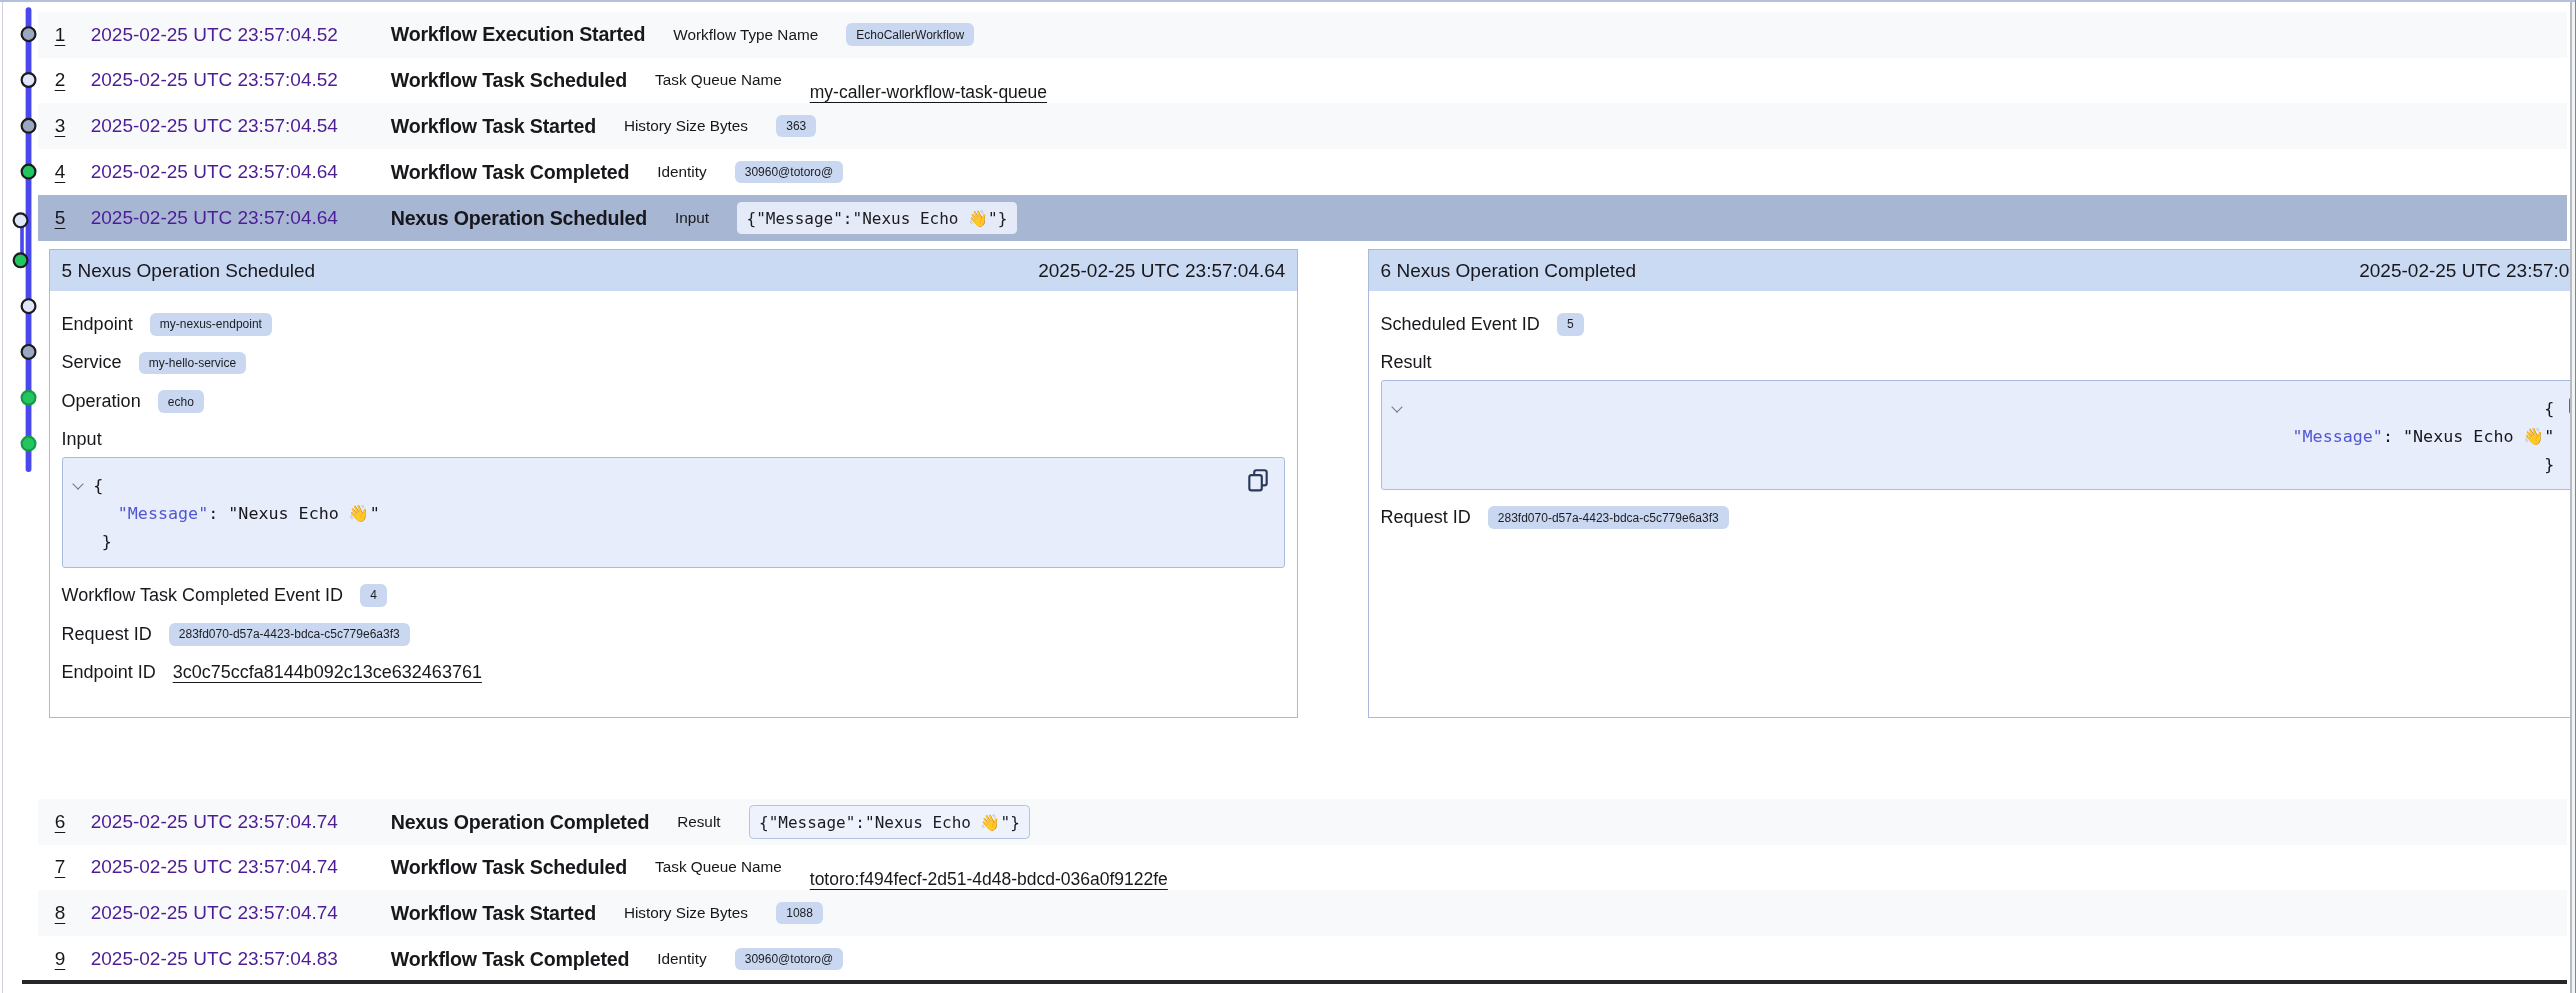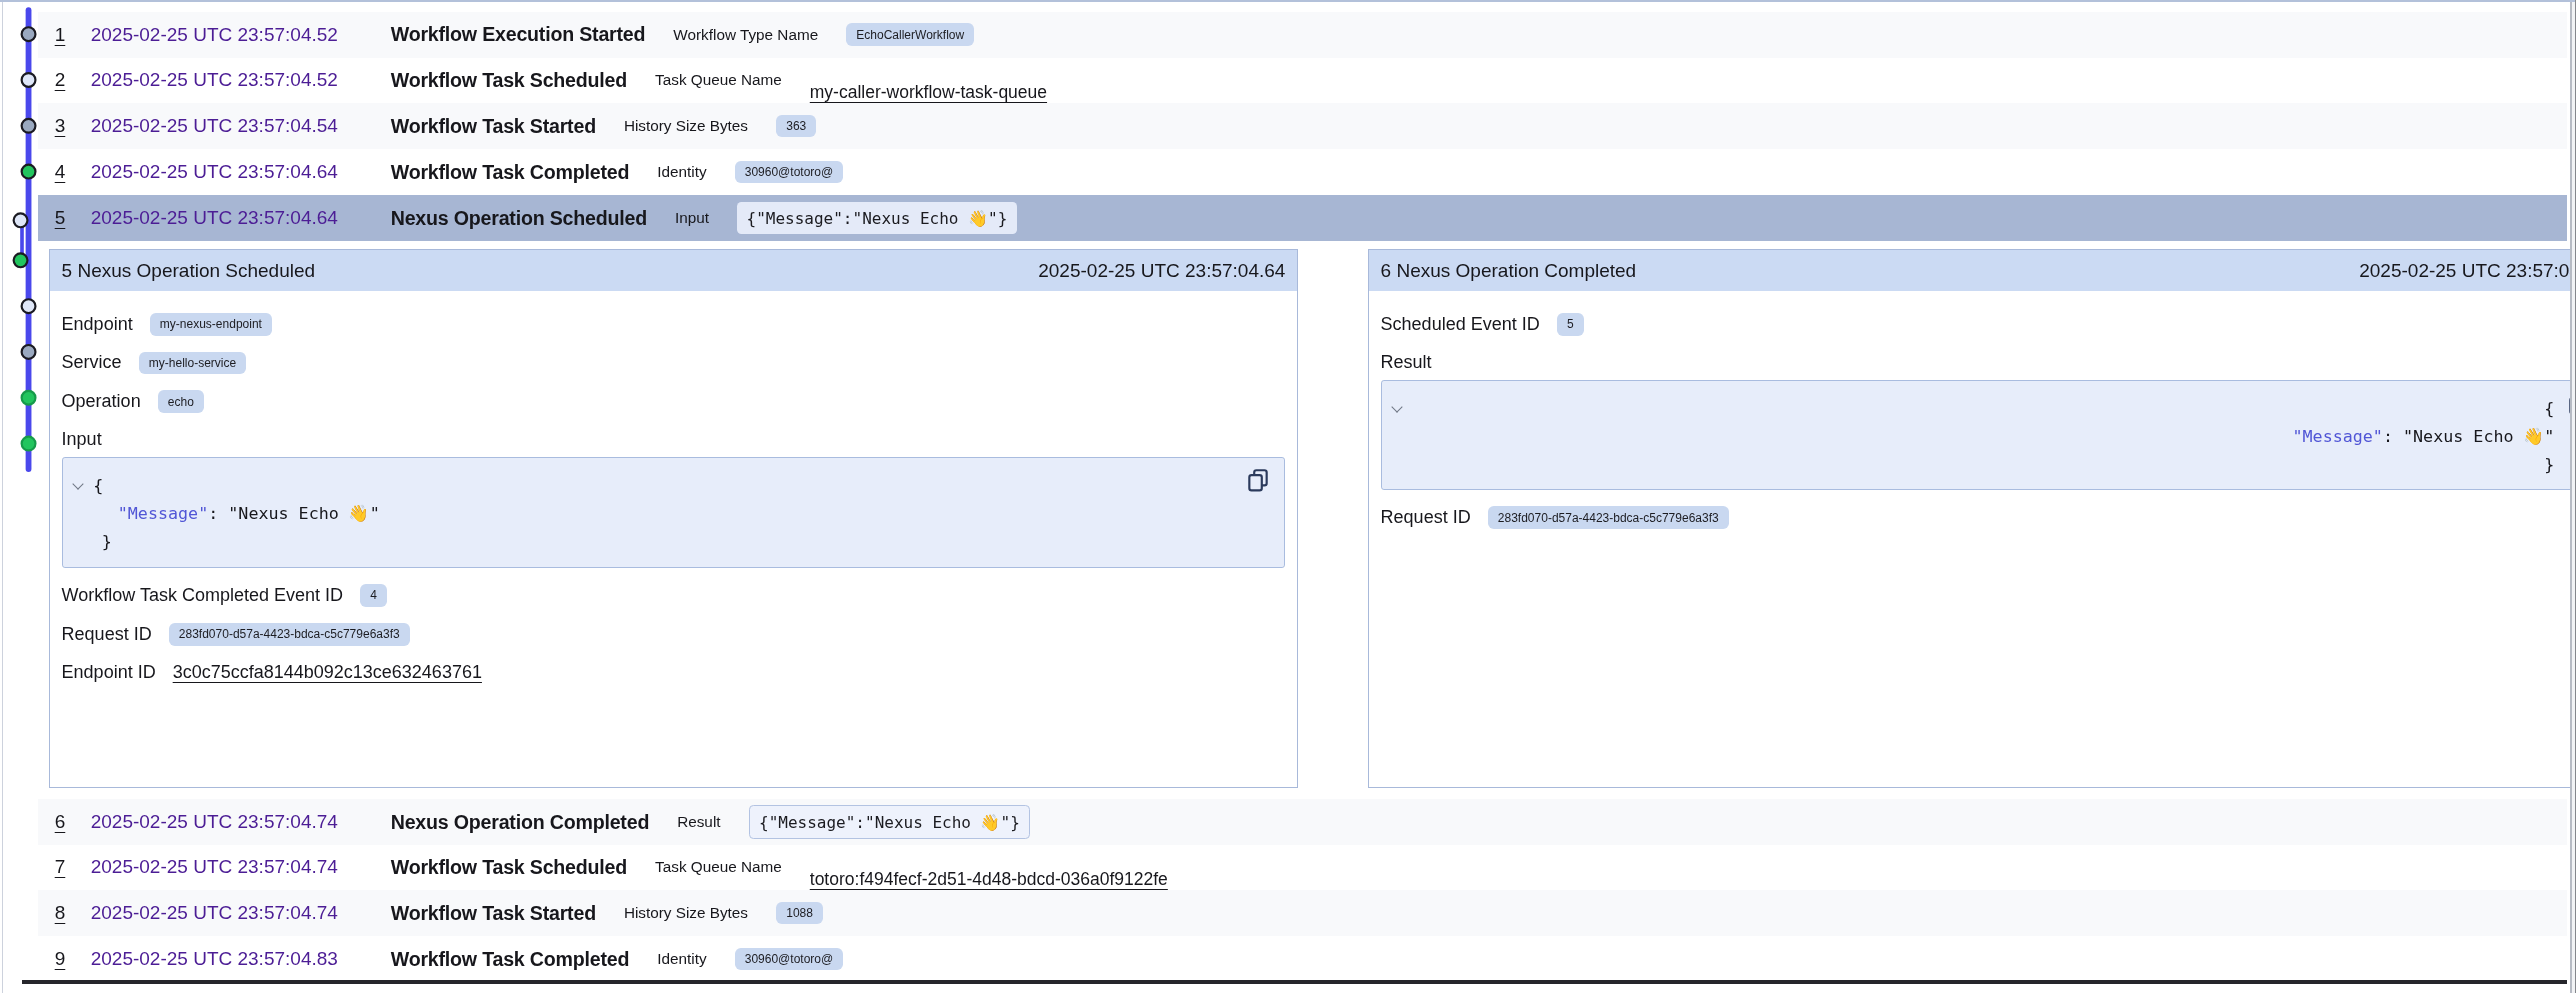--- a/index.html
+++ b/index.html
@@ -29,21 +29,21 @@
   .row .name { font-size:19.6px; font-weight:700; letter-spacing:-0.2px; margin-right:28px; white-space:nowrap; }
   .row .alabel { font-size:15.3px; margin-right:28px; white-space:nowrap; }
   .chip { display:inline-flex; align-items:center; background:#c9d8f0; color:#1d1d22;
           border-radius:5.8px; padding:4.4px 10.2px; font-size:12px; white-space:nowrap; }
   .rlink { font-size:17.5px; color:#17171c; text-decoration:underline; text-underline-offset:4.4px; white-space:nowrap;margin-top:24px; }
   .monochip { font-family:"DejaVu Sans Mono", monospace; font-size:16px; color:#1b1b20;
               background:#e4eaf8; border-radius:4.4px; padding:6.5px 9.5px; white-space:nowrap; }
   .monochip.bordered { background:#eef2fc; border:1.5px solid #b3c3e2; }
 
   
-  .panel { position:absolute; top:249px; height:539px; background:#fff; border:1.5px solid #a8b9da; }
+  .panel { position:absolute; top:249px; height:469px; background:#fff; border:1.5px solid #a8b9da; }
   .panel.leftp  { left:49px;   width:1249px; }
   .panel.rightp { left:1368px; width:1251px;text-align:right; }
   .phead { height:41px; background:#cbdaf3; display:flex; align-items:center;
            justify-content:space-between; padding:0 11.6px; font-size:19px; cursor:pointer; }
   .phead .pts { font-size:19px; }
   .pbody { padding:5.8px 11.6px; }
   .field { display:flex; align-items:center; gap:17px; margin-top:16px; font-size:18px; }
   .field .flink { font-size:18px; text-decoration:underline; text-underline-offset:4.4px; color:#17171c; }
   .codewrap { margin-top:7.3px; margin-bottom:2.9px; }
   .codeblock { position:relative; background:#e7edfa; border:1.5px solid #a9bcdf; border-radius:2.9px;

